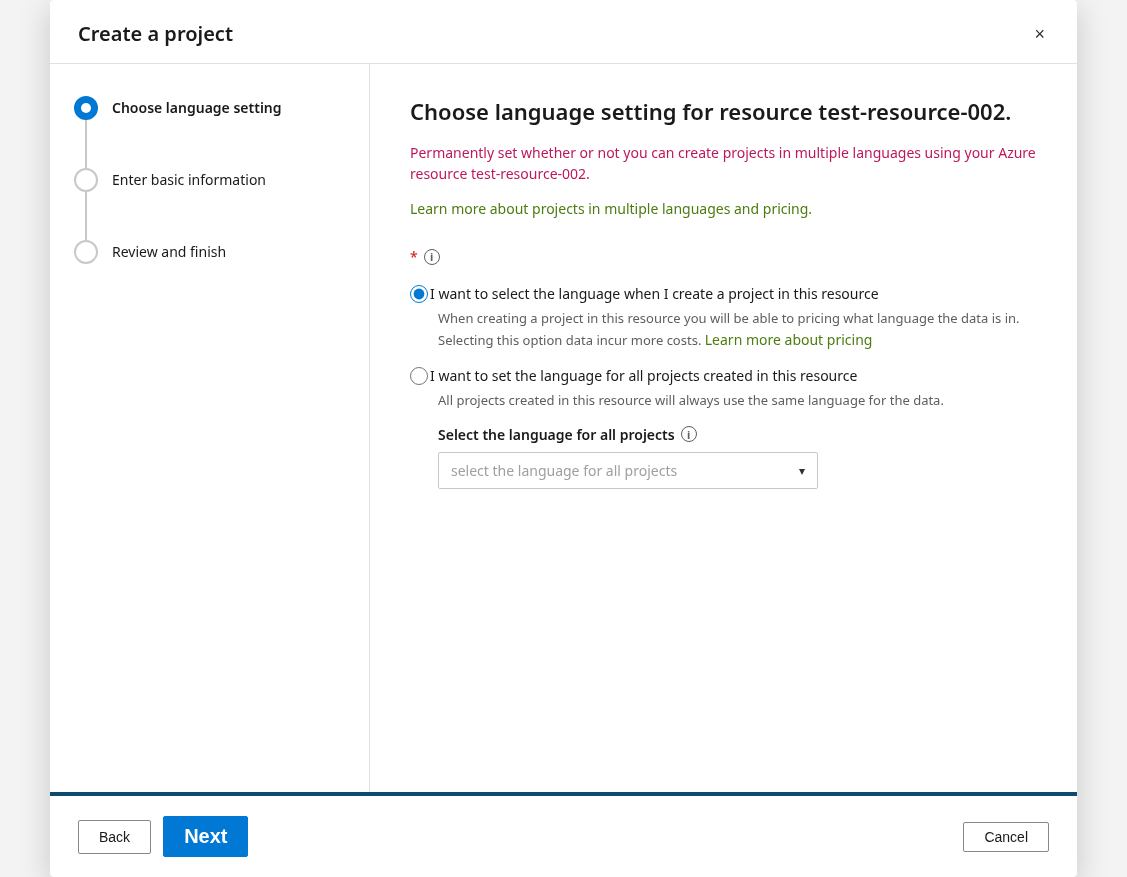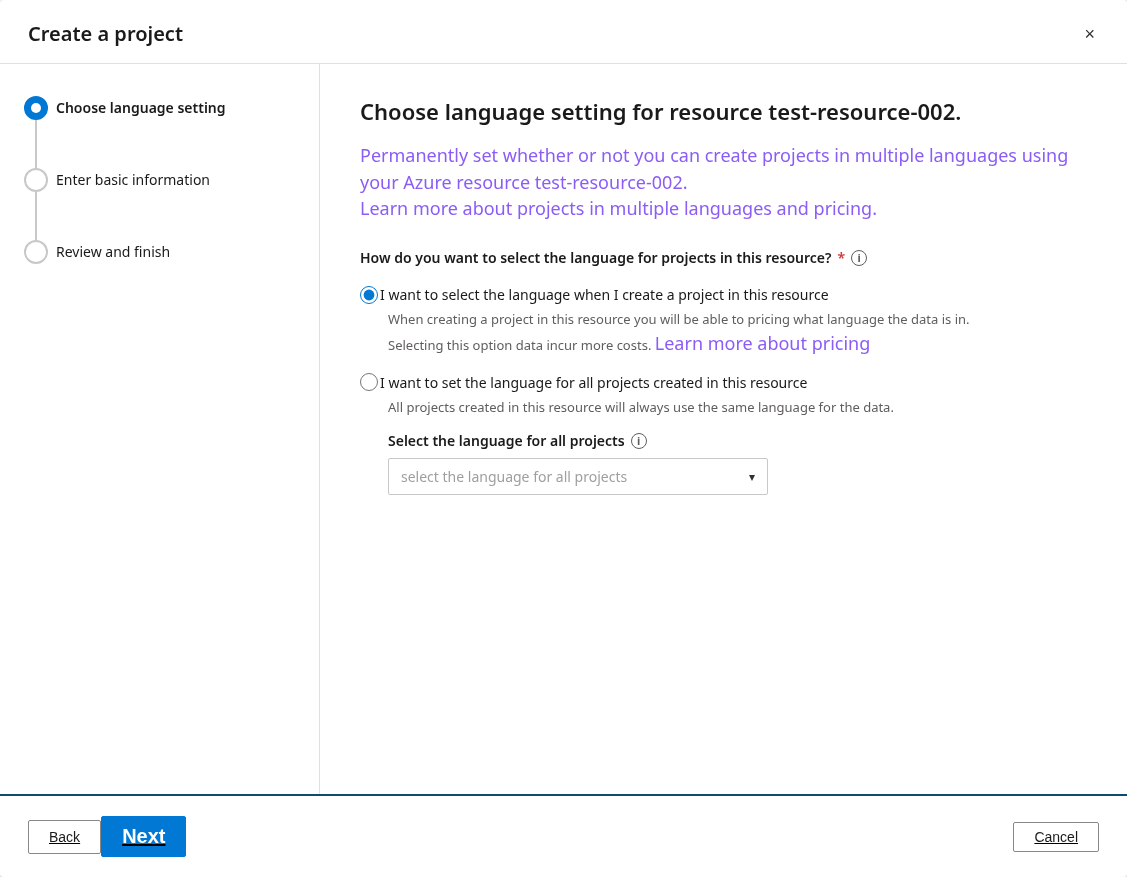--- a/index.html
+++ b/index.html
@@ -6,21 +6,21 @@
     body {
       font-family: 'Segoe UI', system-ui, -apple-system, sans-serif;
       background: #f3f3f3;
       display: flex;
       justify-content: center;
       align-items: center;
       min-height: 100vh;
     }
     .dialog {
       background: #ffffff;
-      width: 1127px;
+      width: 1027px;
       min-height: 877px;
       border-radius: 4px;
       box-shadow: 0 8px 32px rgba(0,0,0,0.18);
       display: flex;
       flex-direction: column;
       overflow: hidden;
     }
     .dialog-header {
       display: flex;
       align-items: center;
@@ -54,21 +54,21 @@
       min-width: 320px;
       border-right: 1px solid #e0e0e0;
       padding: 32px 24px;
       display: flex;
       flex-direction: column;
       gap: 0;
     }
     .step-item {
       display: flex;
       align-items: flex-start;
-      gap: 8px;
+      gap: 14px;
       position: relative;
     }
     .step-connector {
       width: 2px;
       height: 48px;
       background: #c8c8c8;
       margin-left: 11px;
     }
     .step-circle {
       width: 24px;
@@ -107,29 +107,29 @@
       padding: 32px 40px;
       overflow-y: auto;
     }
     .section-title {
       font-size: 22px;
       font-weight: 600;
       color: #1a1a1a;
       margin-bottom: 16px;
     }
     .description {
-      font-size: 18px;
-      color: #8b5cf6;
+      font-size: 14px;
+      color: #be185d;
       line-height: 1.5;
-      margin-bottom: 0;
+      margin-bottom: 13px;
     }
     .link {
-      color: #8b5cf6;
+      color: #4d7c0f;
       text-decoration: none;
-      font-size: 18px;
+      font-size: 14px;
       margin-top: 39px;
     }
     .question-label {
       font-size: 14px;
       font-weight: 600;
       color: #1a1a1a;
       margin-top: 28px;
       margin-bottom: 18px;
       display: flex;
       align-items: center;
@@ -208,25 +208,25 @@
       background: #fff;
       cursor: pointer;
       font-size: 14px;
       color: #a19f9d;
     }
     .chevron-icon {
       font-size: 12px;
       color: #323130;
     }
     .dialog-footer {
-      border-top: 2px solid #0c4a6e;
+      border-top: 4px solid #0c4a6e;
       padding: 20px 28px;
       display: flex;
       align-items: center;
-      text-decoration: underline;
+      gap: 12px;
     }
     .btn-back {
       background: #fff;
       border: 1px solid #8a8886;
       color: #1a1a1a;
       padding: 8px 20px;
       font-size: 14px;
       cursor: pointer;
       border-radius: 2px;
     }
@@ -286,21 +286,20 @@
     </div>
 
     <div class="main-content">
 
       <div class="section-title">Choose language setting for resource test-resource-002.</div>
 
       <p class="description">Permanently set whether or not you can create projects in multiple languages using your Azure resource test-resource-002.</p>
       <a href="#" class="link">Learn more about projects in multiple languages and pricing.</a>
 
       <div class="question-label">
-        <span>How do you want to select the language for projects in this resource?</span>
           <span class="required">*</span>
         <span class="info-icon">i</span>
       </div>
 
       <div class="radio-group">
 
         <div class="radio-option">
           <label class="radio-row">
             <input type="radio" class="radio-input" name="language-option" checked="" style="">
             <span class="radio-text">I want to select the language when I create a project in this resource</span>

